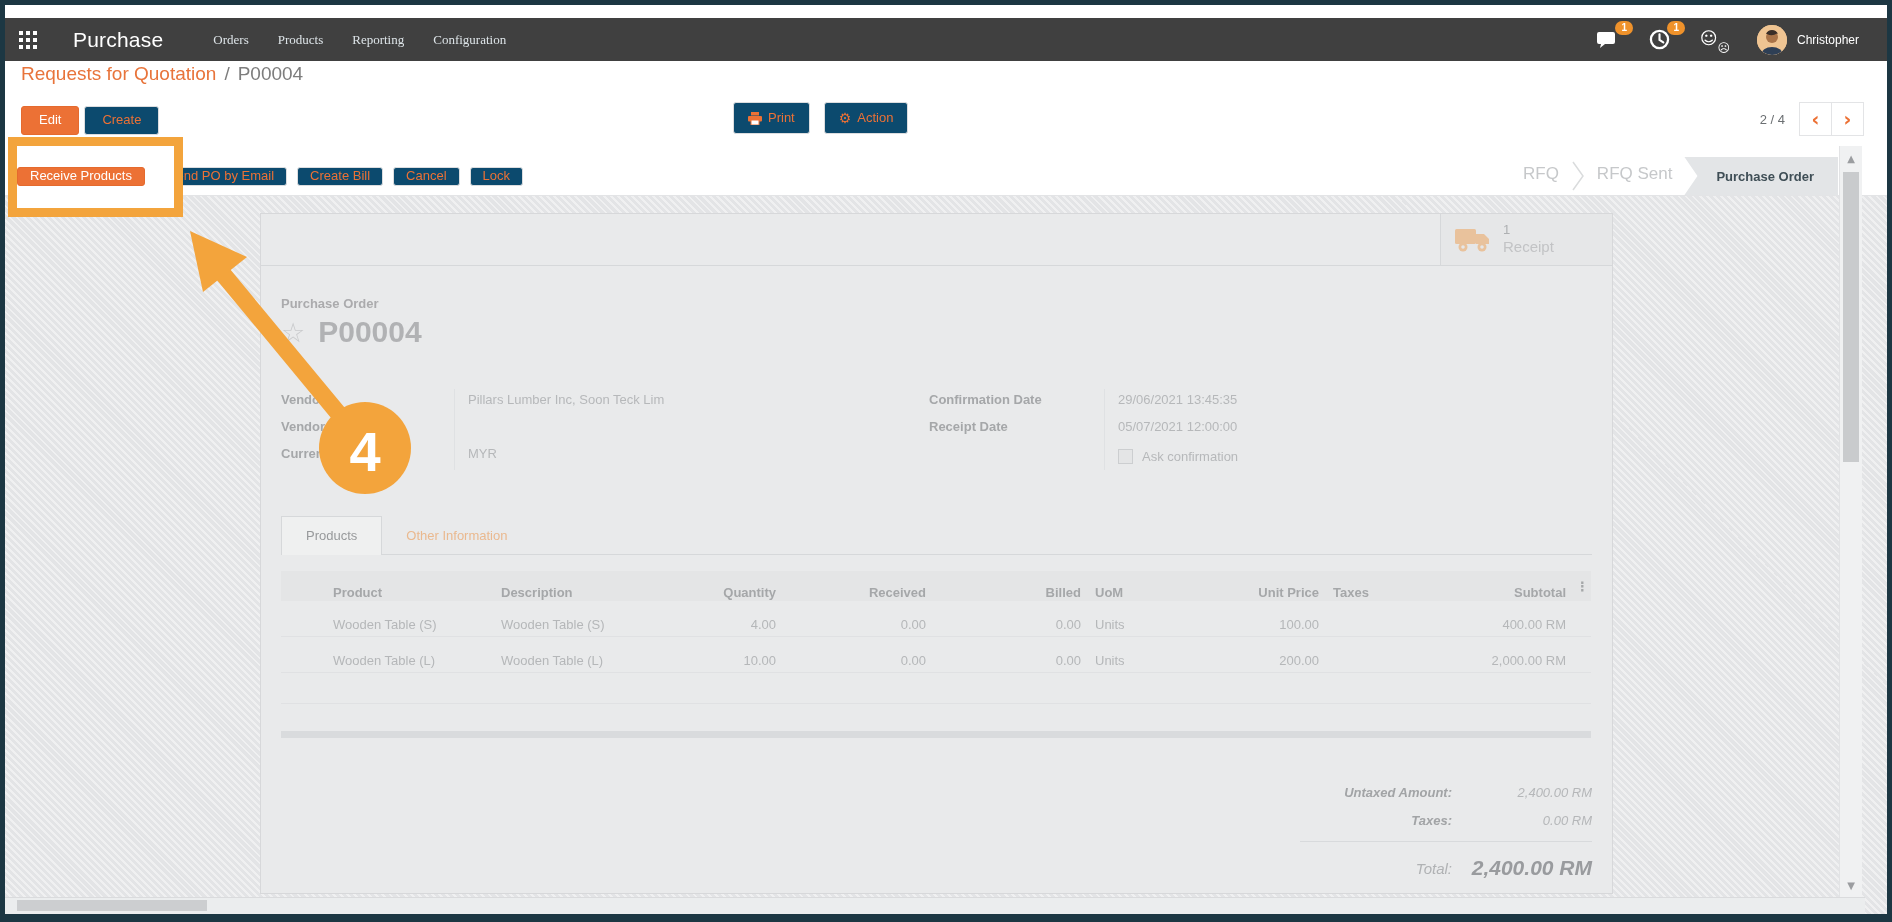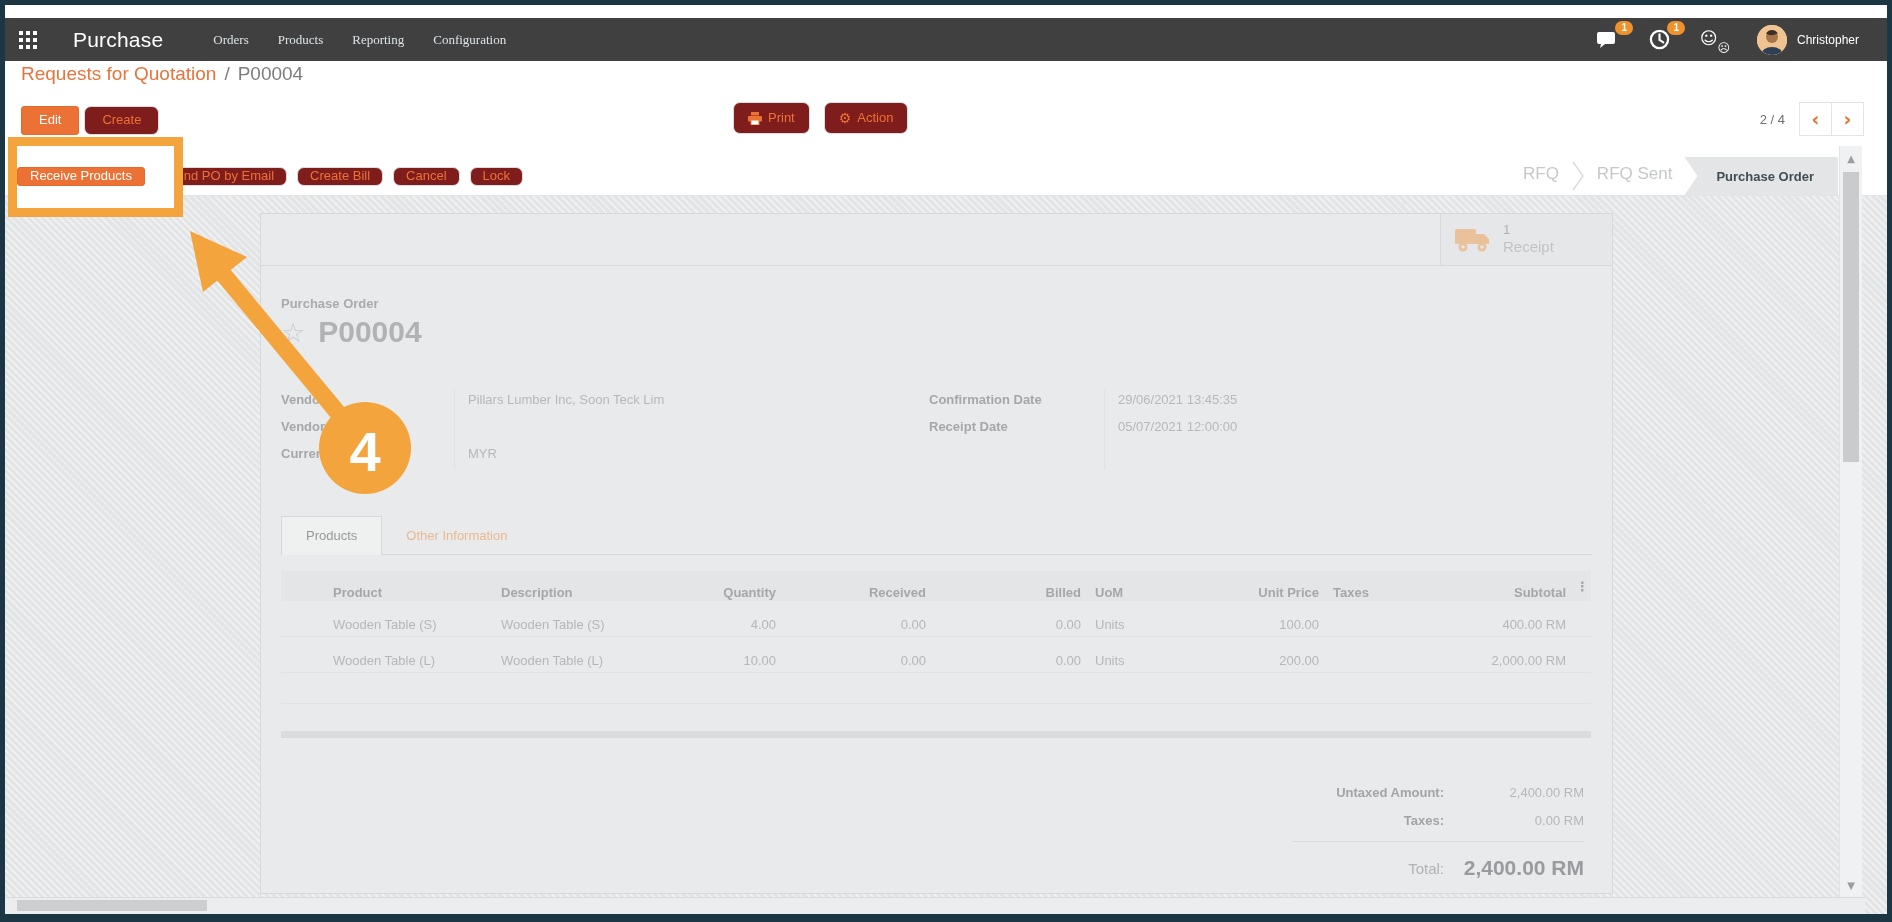--- a/index.html
+++ b/index.html
@@ -26,21 +26,21 @@
   .crumb-row{position:absolute;top:48px;left:5px;right:5px;height:52px;background:#fff;display:flex;align-items:center;padding-left:16px;box-sizing:border-box;}
   .crumb-link{color:#e8743b;font-size:19px;cursor:pointer;}
   .crumb-sep{color:#7d7d7d;font-size:19px;margin:0 8px;}
   .crumb-cur{color:#7d7d7d;font-size:19px;}
 
   
   .cp-row{position:absolute;top:100px;left:5px;right:5px;height:42px;background:#fff;}
   .cp-left{position:absolute;left:16px;top:6px;display:flex;gap:5px;}
   .btn{font-family:"Liberation Sans",sans-serif;font-size:13px;border-radius:3px;padding:5px 17px;cursor:pointer;border:1px solid transparent;background:none;line-height:1.3;}
   .btn-primary{background:#ec7135;border-color:#e56a2e;color:#fff;}
-  .btn-outline{background:#7f1d1d;border-color:#dcdddf;color:#ec7135;border-radius:7px;}
+  .btn-outline{background:#0c4a6e;border-color:#dcdddf;color:#ec7135;}
   .cp-center{position:absolute;left:728px;top:2px;display:flex;gap:14px;}
   .cp-center .btn{padding:6px 14px;display:flex;align-items:center;gap:6px;}
   .gear-glyph{font-family:"DejaVu Sans",sans-serif;font-size:14px;color:#ec7135;}
   .cp-right{position:absolute;right:23px;top:2px;display:flex;align-items:center;gap:14px;}
   .pager-val{color:#6b6f72;font-size:13px;}
   .pager-btns{display:flex;}
   .pager-btn{width:31px;height:32px;background:#fff;border:1px solid #e3e4e6;color:#ec7135;font-size:19px;font-weight:bold;display:flex;align-items:center;justify-content:center;cursor:pointer;font-family:"DejaVu Sans",sans-serif;}
   .pager-btn + .pager-btn{border-left:none;}
 
   
@@ -92,21 +92,21 @@
   .thead{background:#e4e5e6;height:30px;font-weight:bold;color:#a5a7a9;font-size:13px;}
   .tbody-row{height:35px;border-bottom:1px solid #e0e1e3;color:#b5b7b9;font-size:13px;cursor:pointer;}
   .tbody-row:first-of-type{border-top:1px solid #e0e1e3;}
   .cell{padding:0 12px;overflow:hidden;white-space:nowrap;margin-top:12px;}
   .c-r{text-align:right;padding-right:8px;}
   .c-l{padding-left:6px;}
   .kebab{font-family:"DejaVu Sans",sans-serif;color:#a5a7a9;font-size:13px;cursor:pointer;text-align:center;padding:0;}
   .blank-strip{height:30px;border-bottom:1px solid #e0e1e3;width:1310px;}
   .thick-bar{margin-top:27px;height:7px;background:#d9dbdd;width:1310px;}
 
-  .totals{margin-top:40px;margin-left:auto;margin-right:8px;width:292px;}
+  .totals{margin-top:40px;margin-left:auto;margin-right:0;width:292px;font-style:italic;}
   .tot-row{display:grid;grid-template-columns:152px 140px;height:28px;align-items:center;}
   .tot-label{text-align:right;font-weight:bold;color:#a2a4a6;font-size:13px;}
   .tot-val{text-align:right;color:#b5b7b9;font-size:13px;}
   .tot-div{border-top:1px solid #d8dadc;margin:7px 0 9px 0;}
   .tot-final .tot-label{font-weight:normal;color:#b0b2b4;font-size:15px;}
   .tot-final .tot-val{font-weight:bold;font-size:21px;color:#999b9e;}
   .tot-final{height:34px;}
 
   
   .vscroll{position:absolute;right:30px;top:146px;bottom:25px;width:22px;background:#f0f1f2;border-left:1px solid #e2e3e5;z-index:12;}
@@ -274,20 +274,24 @@
           </div>
           <div class="fcol fcol-right" style="flex:1;">
             <div class="flabels">
               <div>Confirmation Date</div>
               <div>Receipt Date</div>
               <div></div>
             </div>
             <div class="fvals">
               <div>29/06/2021 13:45:35</div>
               <div>05/07/2021 12:00:00</div>
+              <div class="chk-row">
+                <span class="chk"></span>
+                <span>Ask confirmation</span>
+              </div>
             </div>
           </div>
         </div>
 
         <div class="tabs">
           <span class="tab tab-active">Products</span>
           <span class="tab tab-plain">Other Information</span>
         </div>
 
         <div class="table">

